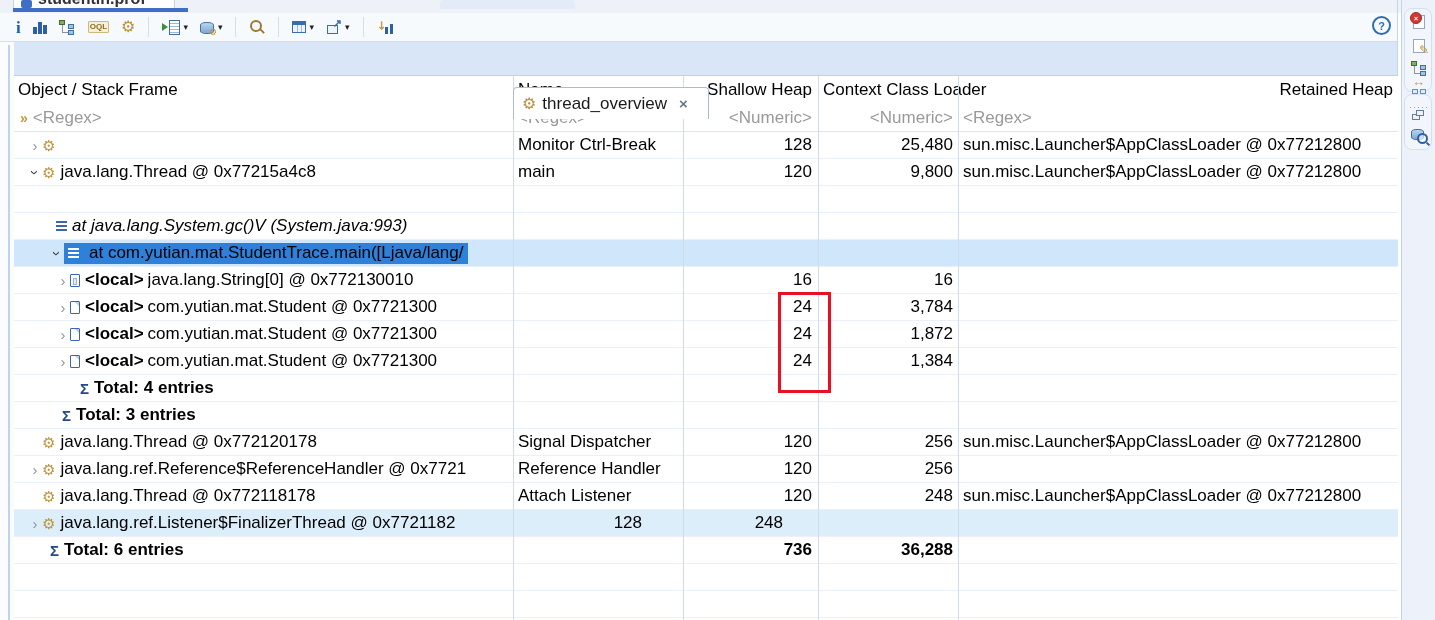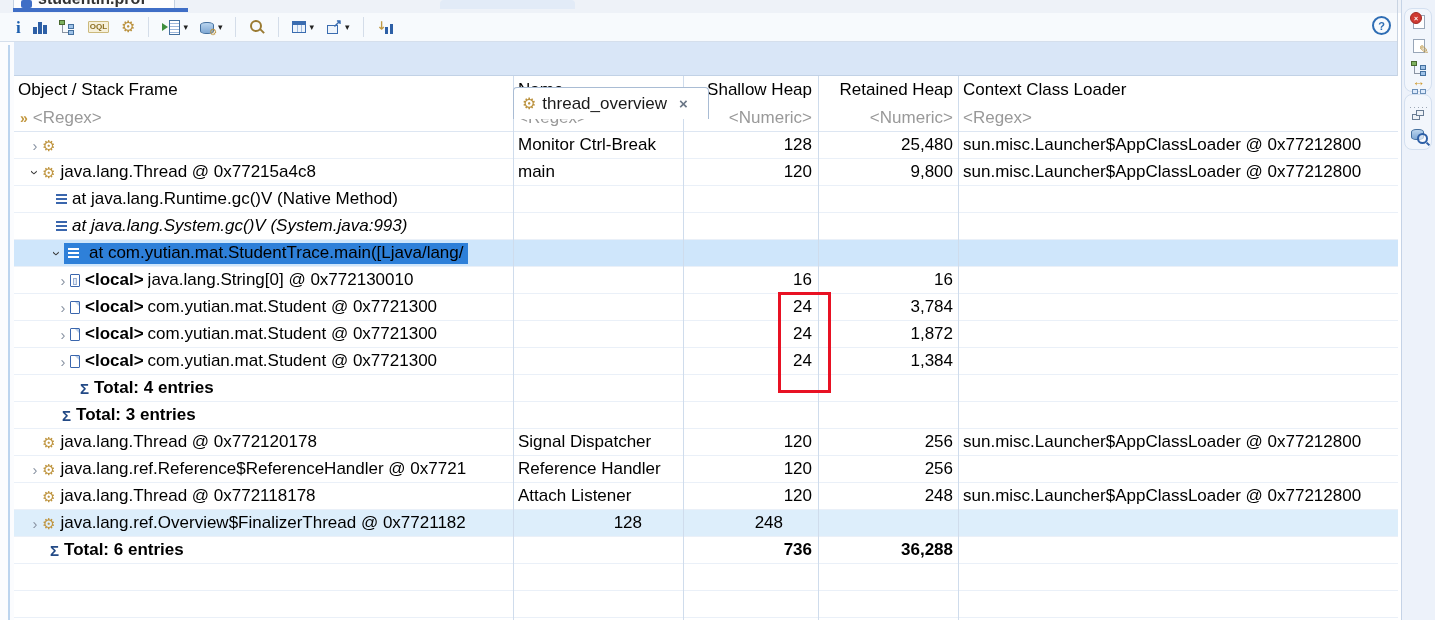--- a/index.html
+++ b/index.html
@@ -247,25 +247,25 @@
     <div class="hdr">
       <div class="c c0">
         <span>Object / Stack Frame</span>
       </div>
       <div class="c c1">
         <span>Name</span>
       </div>
       <div class="c c2">
         <span>Shallow Heap</span>
       </div>
-      <div class="c c3">
-        <span>Retained Heap</span>
-      </div>
       <div class="c c4">
         <span>Context Class Loader</span>
+      </div>
+      <div class="c c3">
+        <span>Retained Heap</span>
       </div>
     </div>
     <div class="flt">
       <div class="c c0">
         <span class="fico">»</span>
         <span>&lt;Regex&gt;</span>
       </div>
       <div class="c c1">
         <span>&lt;Regex&gt;</span>
       </div>
@@ -310,27 +310,20 @@
         <span>120</span>
       </div>
       <div class="c c3">
         <span>9,800</span>
       </div>
       <div class="c c4">
         <span>sun.misc.Launcher$AppClassLoader @ 0x77212800</span>
       </div>
     </div>
     <div class="row">
-      <div class="c c0" style="padding-left: 28px;">
-        <span class="spacer"></span>
-        <span class="rowic">
-          <span class="ic-frame"></span>
-        </span>
-        <span class="txt">at java.lang.Runtime.gc()V (Native Method)</span>
-      </div>
       <div class="c c1"></div>
       <div class="c c2"></div>
       <div class="c c3"></div>
       <div class="c c4"></div>
     </div>
     <div class="row">
       <div class="c c0" style="padding-left: 28px; font-style: italic;">
         <span class="spacer"></span>
         <span class="rowic">
           <span class="ic-frame"></span>
@@ -493,21 +486,21 @@
         <span>248</span>
       </div>
       <div class="c c4">
         <span>sun.misc.Launcher$AppClassLoader @ 0x77212800</span>
       </div>
     </div>
     <div class="row hl">
       <div class="c c0" style="padding-left: 14px;">
         <span class="chev cl">›</span>
         <span class="rowic ic-thread">⚙</span>
-        <span class="txt">java.lang.ref.Overview$FinalizerThread @ 0x7721182</span>
+        <span class="txt">java.lang.ref.Listener$FinalizerThread @ 0x7721182</span>
       </div>
       <div class="c c2">
         <span>128</span>
       </div>
       <div class="c c3">
         <span>248</span>
       </div>
       <div class="c c4"></div>
     </div>
     <div class="row">

